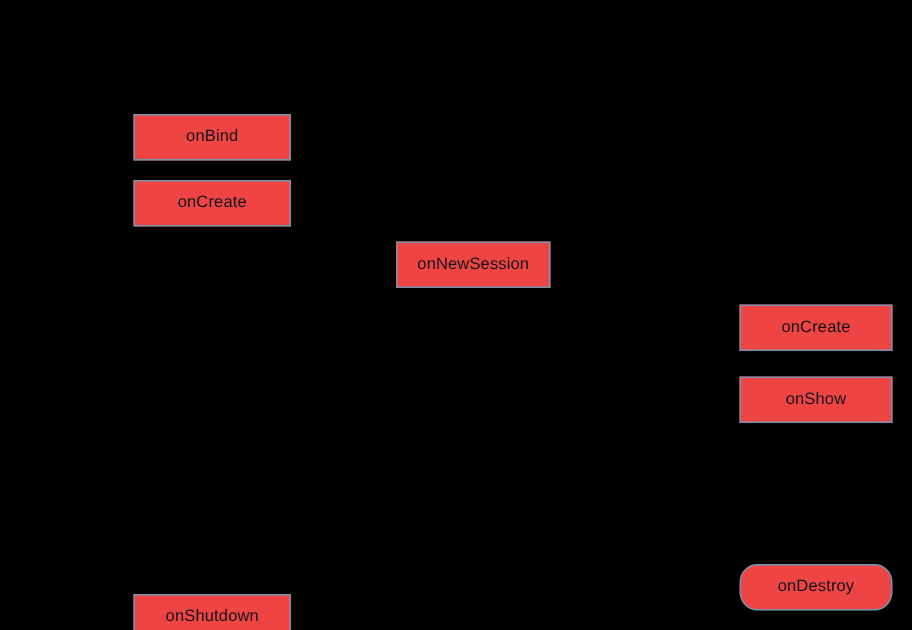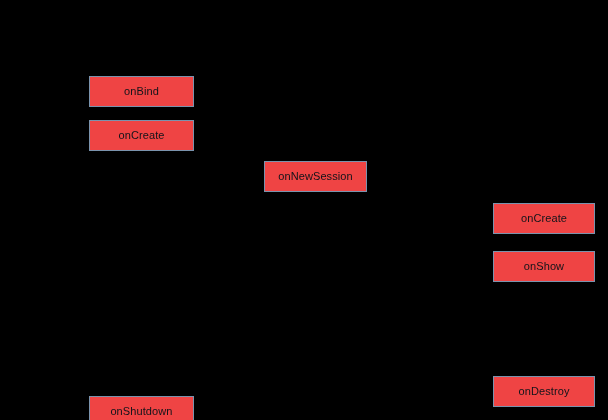--- a/index.html
+++ b/index.html
@@ -67,17 +67,17 @@
 
   <div class="node-box" style="left:493px; top:251px; width:102px; height:31px;justify-content:center;">
     <span class="node-label">onShow</span>
   </div>
 
 
   <div class="node-box" style="left:89px; top:376px; width:105px; height:31px;margin-top:20px;">
     <span class="node-label">onShutdown</span>
   </div>
 
-  <div class="node-box" style="left:493px; top:376px; width:102px; height:31px;">
+  <div class="node-box" style="left:493px; top:376px; width:102px; height:31px;border-radius:12px;">
     <span class="node-label">onDestroy</span>
   </div>
 
 </div>
 
 </body></html>

